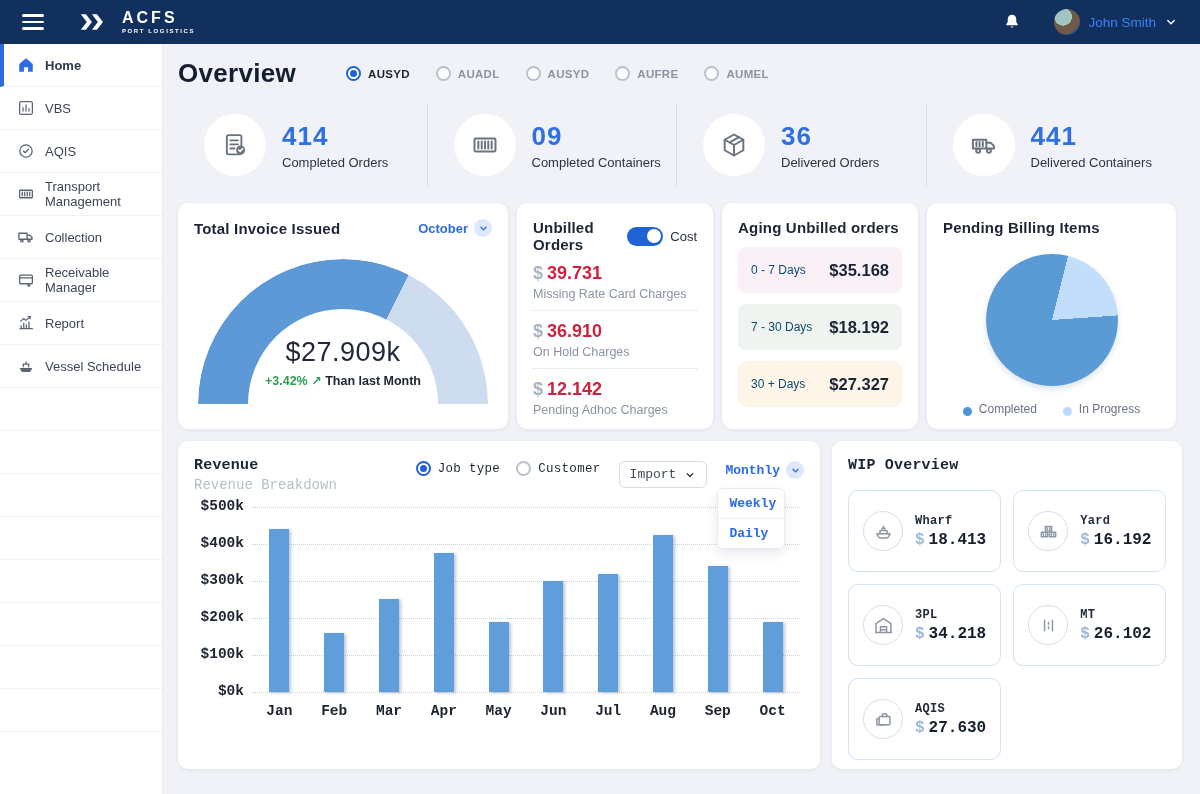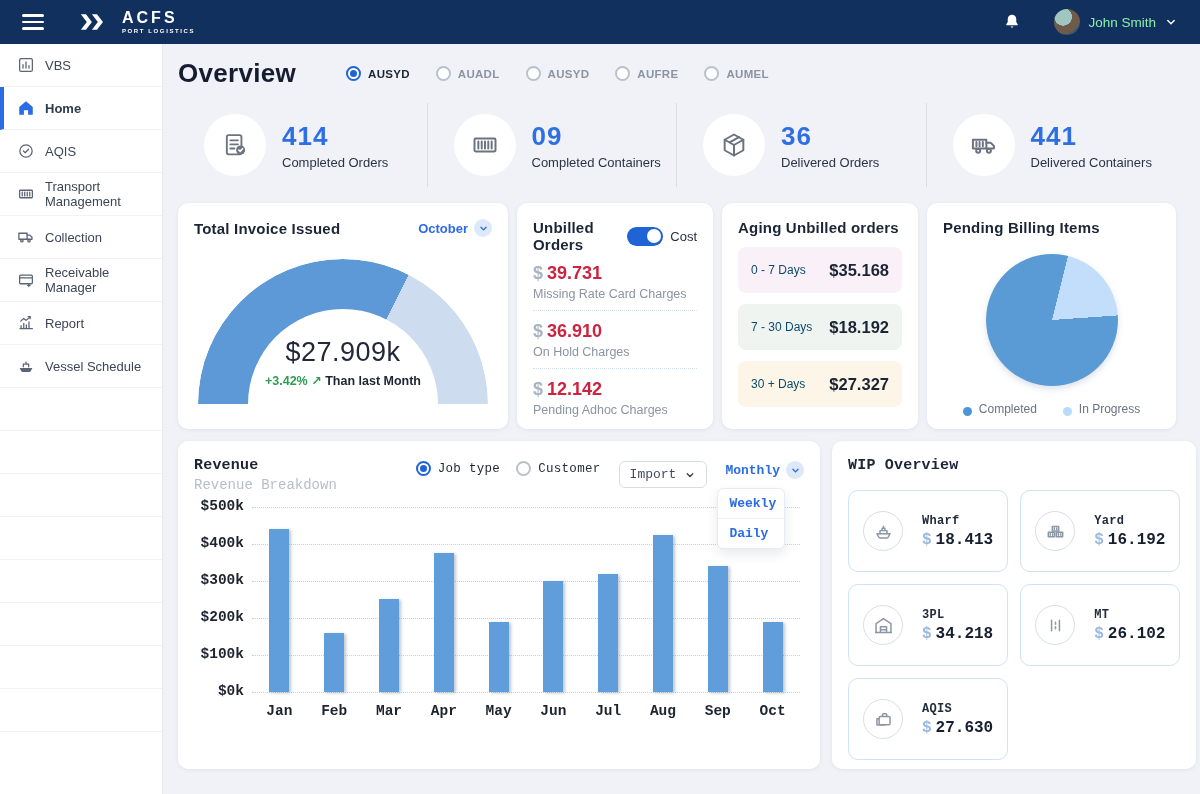--- a/index.html
+++ b/index.html
@@ -15,21 +15,21 @@
   .brand svg { width:34px; height:20px; }
   .brand-text { color:#fff; line-height:1; }
   .brand-name { font-size:16px; font-weight:bold; letter-spacing:3px; }
   .brand-sub { font-size:6px; letter-spacing:1.6px; margin-top:2px; font-weight:bold; }
   .nav-right { margin-left:auto; display:flex; align-items:center; gap:18px; }
   .bell { width:20px; height:20px; color:#fff; cursor:pointer; }
   .bell svg { width:20px; height:20px; }
   .user-chip { display:flex; align-items:center; gap:8px; cursor:pointer; margin-left:14px; }
   .avatar { width:26px; height:26px; border-radius:50%;
             background:radial-gradient(circle at 35% 30%, #9fc6c0 0 35%, #6e5b4a 36% 70%, #37586e 71% 100%); }
-  .user-name { color:#86efac; font-size:13.5px; }
+  .user-name { color:#3b82f6; font-size:13.5px; }
   .user-chip svg { width:14px; height:14px; color:#fff; }
 
   
   .sidebar { position:absolute; top:44px; left:0; width:163px; height:750px; background:#fff;
              border-right:1px solid #e6e9ee; z-index:10; }
   .side-item { display:flex; align-items:center; gap:10px; min-height:43px; padding:6px 10px 6px 17px;
                border-bottom:1px solid #f1f2f6; font-size:13px; color:#3c4656; cursor:pointer; }
   .side-item .ic { width:18px; height:18px; flex:0 0 18px; color:#5b6574; }
   .side-item .ic svg { width:18px; height:18px; }
   .side-item.active { border-left:4px solid #2b6be4; padding-left:13px; color:#2e3a4e; font-weight:bold; }
@@ -129,21 +129,21 @@
   .ytick { position:absolute; left:0; width:50px; text-align:right; font-size:14.5px; font-weight:bold; color:#1d2430; }
   .bars { position:absolute; left:58px; right:4px; top:0; height:185px; display:flex; align-items:flex-end; }
   .bar-col { flex:1; display:flex; justify-content:center; }
   .bar { width:20px; box-shadow:2px 1px 3px rgba(40,70,110,.30); }
   .months { position:absolute; left:58px; right:4px; top:196px; display:flex; }
   .month { flex:1; text-align:center; font-size:14.5px; font-weight:600; color:#1d2430; }
 
   
   .wip-grid { display:grid; grid-template-columns:1fr 1fr; gap:12px; margin-top:16px; }
   .wip-tile { border:1px solid #cfe2f6; border-radius:10px; height:82px; display:flex; align-items:center;
-              gap:19px; padding:0 14px; background:#fff; }
+              gap:12px; padding:0 14px; background:#fff; }
   .wip-ic { width:40px; height:40px; border-radius:50%; border:1px solid #d8dee6; color:#8d96a4;
             display:flex; align-items:center; justify-content:center; flex:0 0 40px; }
   .wip-ic svg { width:21px; height:21px; }
   .wip-lbl { font-size:12px; font-weight:bold; color:#232c3b; letter-spacing:.3px; }
   .wip-val { font-size:16px; font-weight:bold; color:#161f2e; margin-top:3px; }
   .wip-val .cur { color:#9db9dd; margin-right:4px; }
 </style>
 </head>
 <body>
 
@@ -174,32 +174,32 @@
       <div class="avatar"></div>
       <span class="user-name">John Smith</span>
       <svg viewBox="0 0 24 24" fill="none" stroke="currentColor" stroke-width="2.4" stroke-linecap="round">
           <path d="m6.5 9.5 5.5 5.5 5.5-5.5"></path>
         </svg>
     </div>
   </div>
 </div>
 
 <div class="sidebar" id="sidebar">
+    <div class="side-item active">
+      <span class="ic"><svg viewBox="0 0 24 24" fill="currentColor">
+          <path d="M12 3 3 10.6V21h6.2v-6h5.6v6H21V10.6Z"></path>
+        </svg></span>
+      <span>Home</span>
+    </div>
     <div class="side-item">
       <span class="ic"><svg viewBox="0 0 24 24" fill="none" stroke="currentColor" stroke-width="1.7" stroke-linecap="round" stroke-linejoin="round">
           <rect x="3.5" y="3.5" width="17" height="17" rx="2"></rect>
           <path d="M8 16v-4.5M12 16V8M16 16v-3"></path>
         </svg></span>
       <span>VBS</span>
-    </div>
-    <div class="side-item active">
-      <span class="ic"><svg viewBox="0 0 24 24" fill="currentColor">
-          <path d="M12 3 3 10.6V21h6.2v-6h5.6v6H21V10.6Z"></path>
-        </svg></span>
-      <span>Home</span>
     </div>
     <div class="side-item">
       <span class="ic"><svg viewBox="0 0 24 24" fill="none" stroke="currentColor" stroke-width="1.7" stroke-linecap="round" stroke-linejoin="round">
           <circle cx="12" cy="12" r="8.2"></circle>
           <path d="m8.6 12 2.3 2.3 4.5-4.6"></path>
         </svg></span>
       <span>AQIS</span>
     </div>
     <div class="side-item">
       <span class="ic"><svg viewBox="0 0 24 24" fill="none" stroke="currentColor" stroke-width="1.7" stroke-linecap="round" stroke-linejoin="round">

